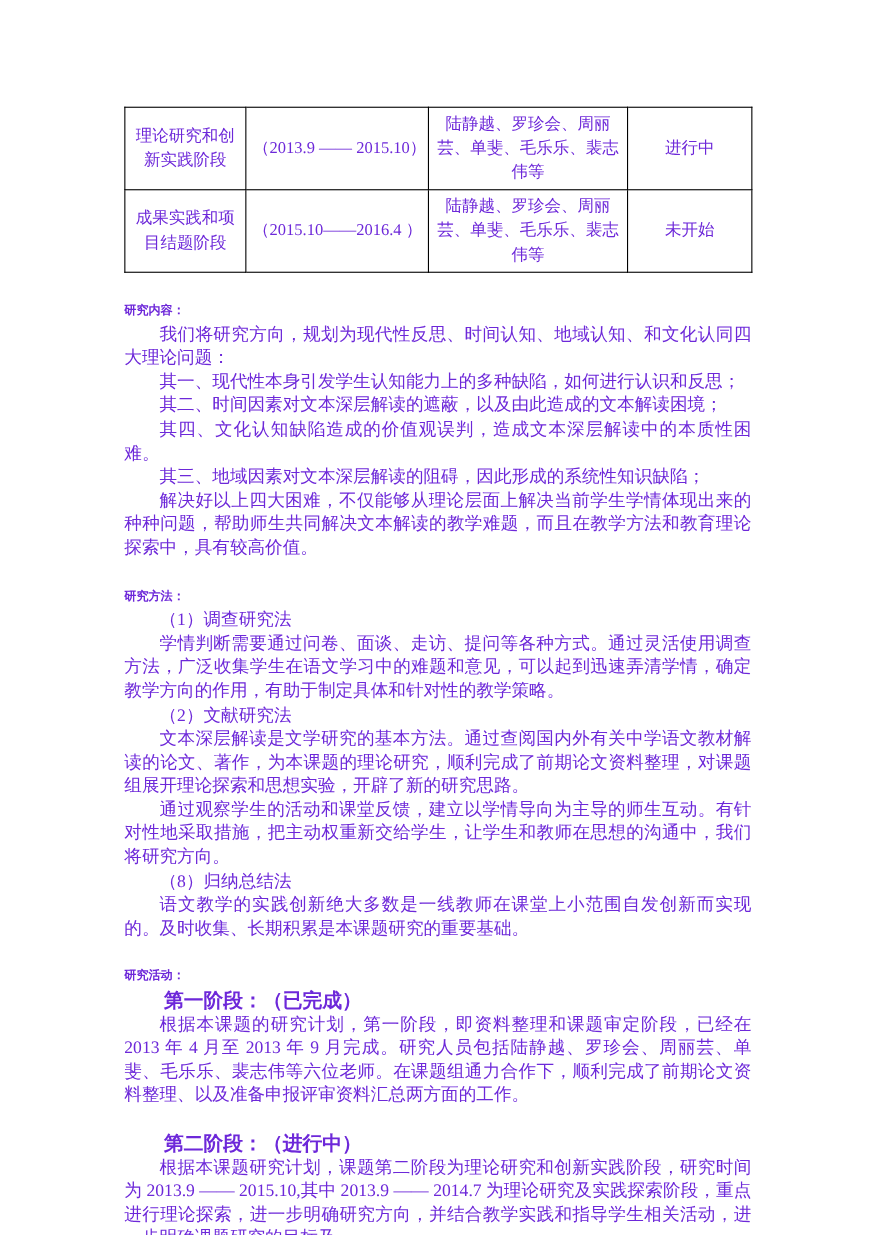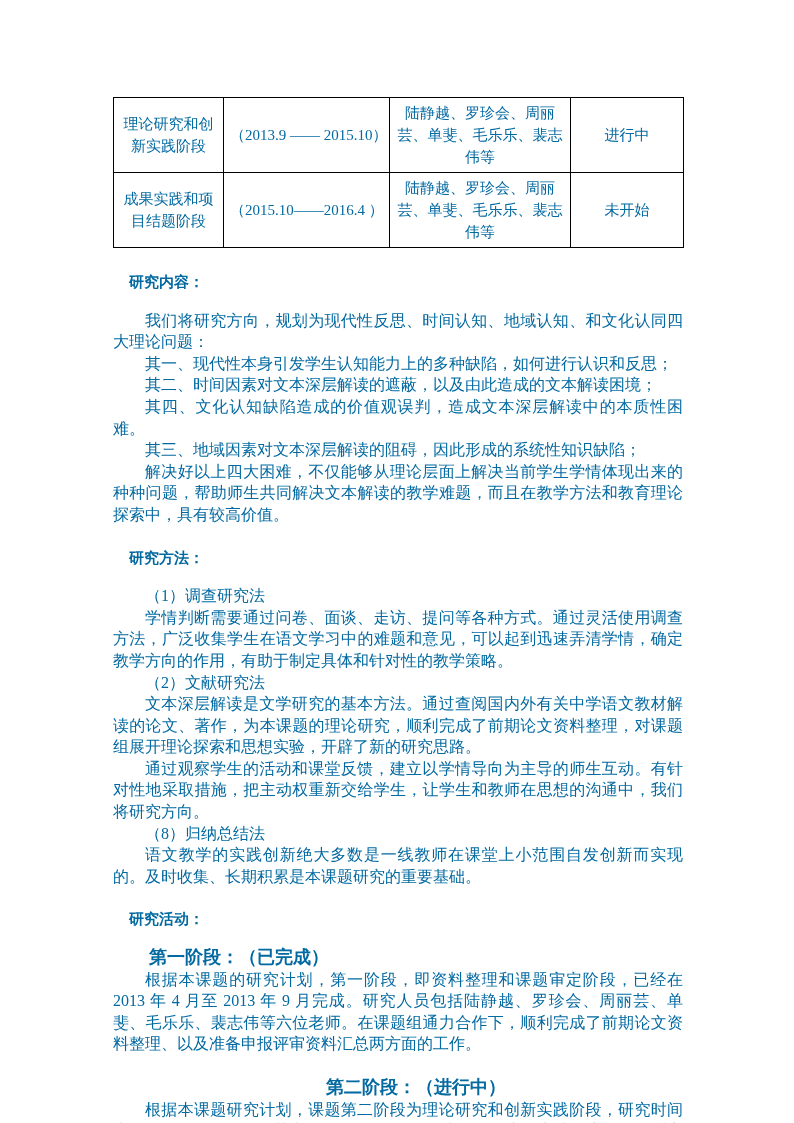--- a/index.html
+++ b/index.html
@@ -8,21 +8,21 @@
     background: #ffffff;
   }
   .page {
     position: relative;
     width: 794px;
     height: 1123px;
     background: #ffffff;
     box-sizing: border-box;
     padding: 97px 111px 40px 113px;
     font-family: "Liberation Serif", "DejaVu Serif", serif;
-    color: #0369a1;
+    color: #6d28d9;
     overflow: hidden;
   }
   
   table.schedule {
     border-collapse: collapse;
     table-layout: fixed;
     width: 570px;
   }
   table.schedule td {
     border: 1px solid #000000;
@@ -30,42 +30,42 @@
     vertical-align: middle;
     font-size: 15px;
     line-height: 22px;
     height: 68px;
     padding: 4px 6px;
     box-sizing: border-box;
   }
   td.period-cell { white-space: nowrap; }
   
   .heading {
-    font-size: 15px;
+    font-size: 11px;
     font-weight: bold;
     line-height: 21.6px;
-    margin: 16px;
+    margin: 0;
   }
   .gap-after-table { margin-top: 24px; }
   .gap-section { margin-top: 22px; }
   p.body-line {
     font-size: 16px;
     line-height: 21.6px;
     margin: 0;
     text-align: justify;
     text-indent: 2em;
   }
   p.stage-title {
     font-size: 18px;
     font-weight: bold;
     line-height: 21.6px;
     margin: 0;
     text-indent: 2em;
   }
-  p.stage-gap { margin-top: 22px; text-align: center; }
+  p.stage-gap { margin-top: 22px; }
 </style>
 </head>
 <body>
 
 <div class="page">
 
   <table class="schedule">
     <colgroup>
       <col style="width:110px">
       <col style="width:166px">

